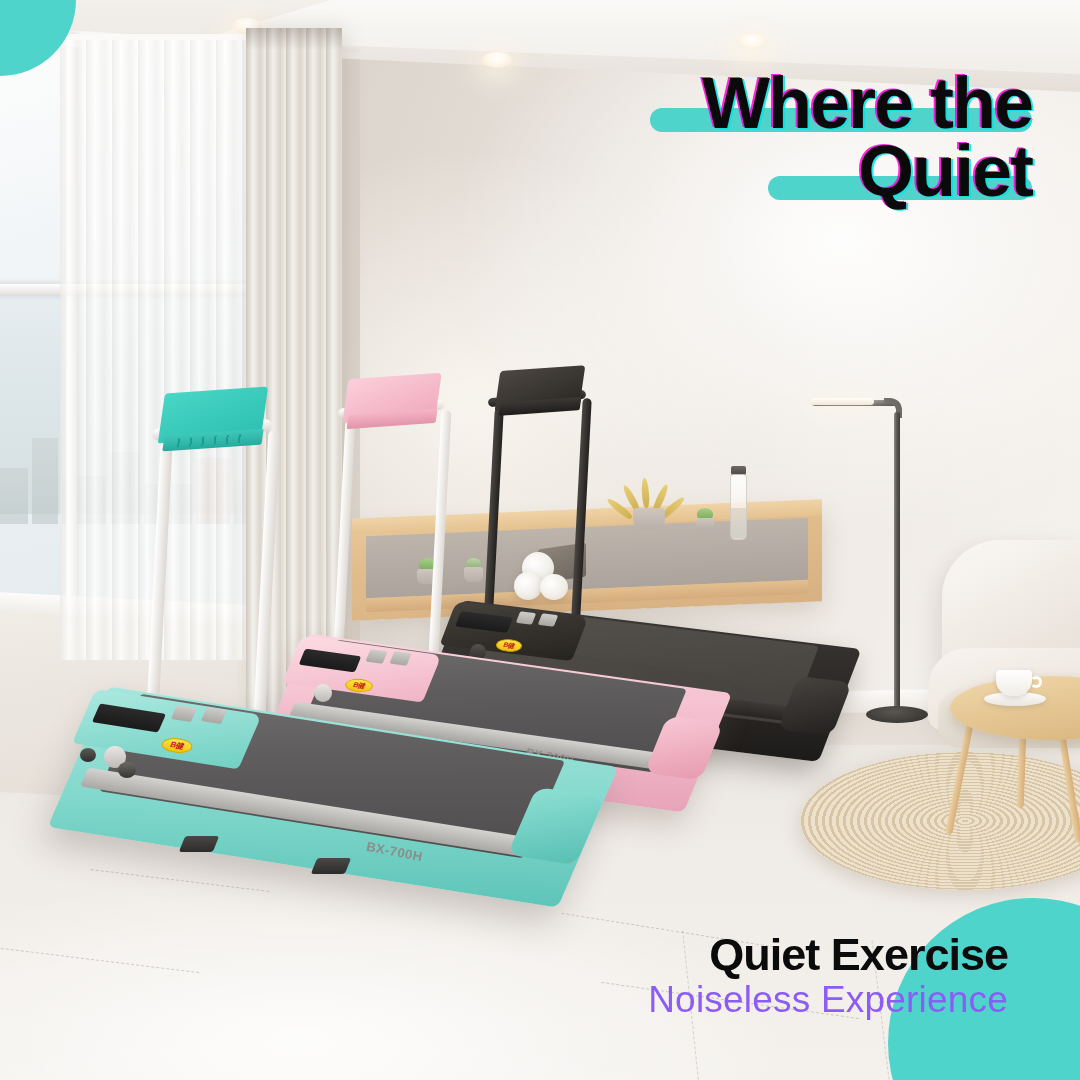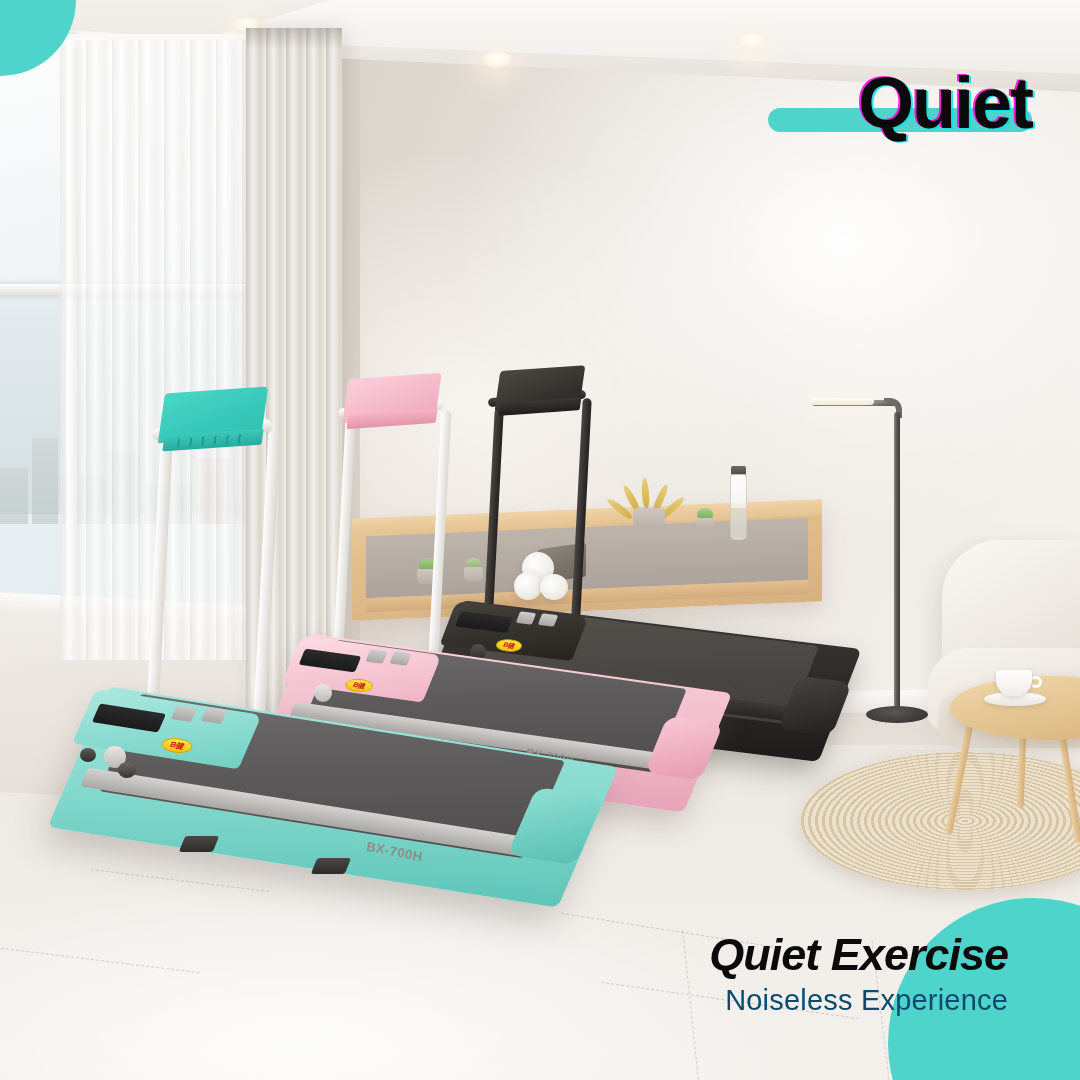--- a/index.html
+++ b/index.html
@@ -271,25 +271,25 @@
     position:relative;z-index:1;
     text-shadow:
       -2px -1px 0 rgba(255,0,220,.85),
        2px  1px 0 rgba(0,228,228,.85);
   }
 
   .footer-text{
     position:absolute;right:72px;bottom:62px;text-align:right;width:560px;
   }
   .ft-main{
-    display:block;font-size:45px;font-weight:bold;font-style:italic;
+    display:block;font-size:45px;font-weight:bold;
     color:#0b0b0b;letter-spacing:-1px;line-height:50px;
   }
   .ft-sub{
-    display:block;font-size:29px;font-weight:400;color:#0c4a6e;
+    display:block;font-size:37px;font-weight:400;color:#8b5cf6;
     letter-spacing:.2px;line-height:36px;margin-top:2px;text-align:right;
   }
 </style>
 </head>
 <body>
 
 <div class="poster">
 
   <div class="scene">
 
@@ -473,20 +473,24 @@
       <div class="roller" style="left:44px;top:366px;width:18px;height:16px;background:linear-gradient(180deg,#6b6864,#383634);"></div>
     </div>
 
   </div>
 
   <div class="corner-tl" style="background:#4FD4CC;"></div>
   <div class="corner-br" style="background:#4FD4CC;"></div>
 
   <div class="headline">
     <span class="hl-line">
+      <span class="bar" style="width:382px;background:#4FD4CC;"></span>
+      <span class="txt">Where the</span>
+    </span>
+    <span class="hl-line">
       <span class="bar" style="width:264px;background:#4FD4CC;"></span>
       <span class="txt">Quiet</span>
     </span>
   </div>
 
   <div class="footer-text">
     <span class="ft-main">Quiet Exercise</span>
     <span class="ft-sub">Noiseless Experience</span>
   </div>
 

